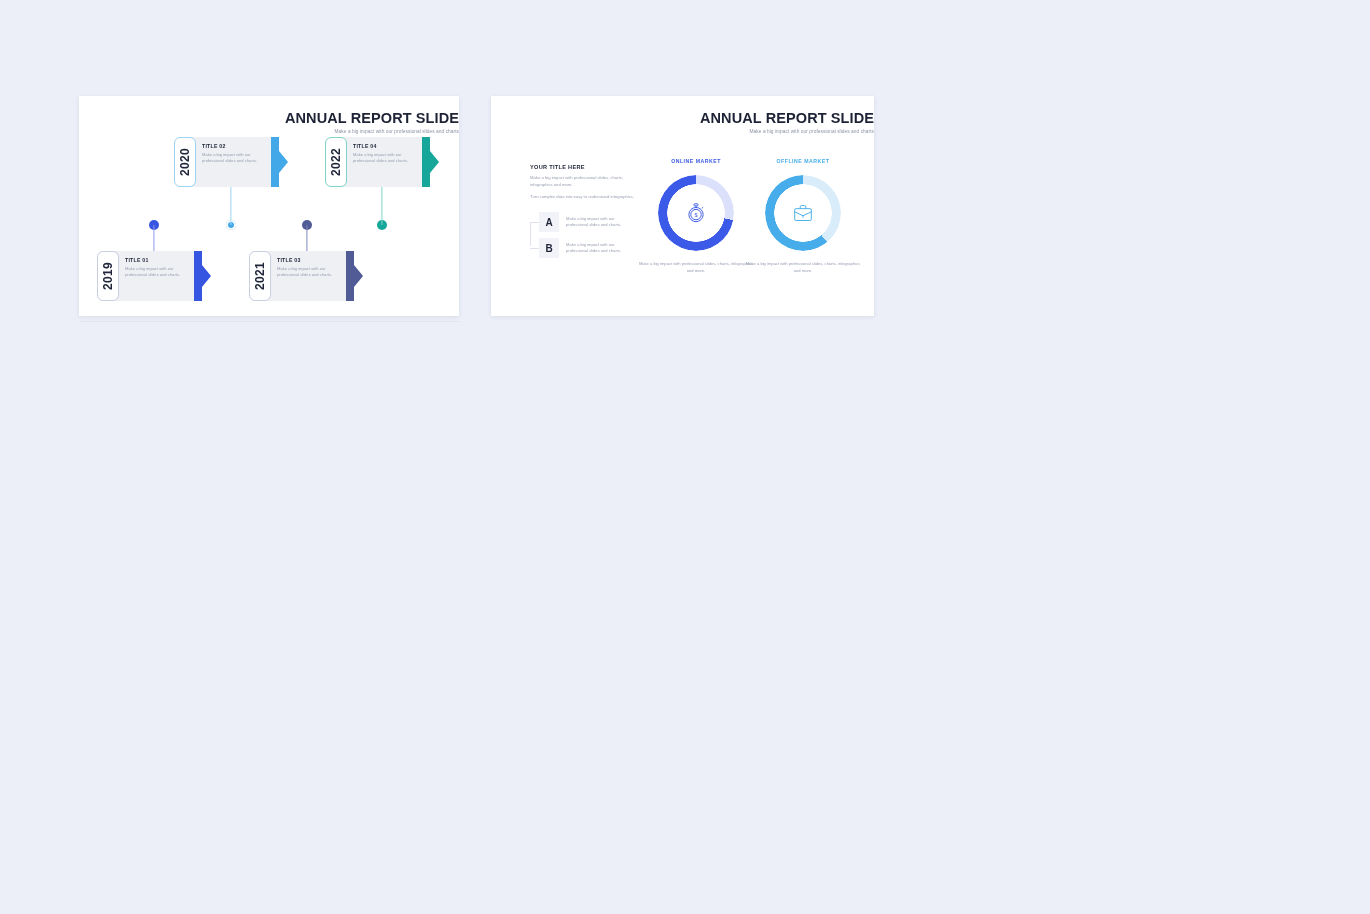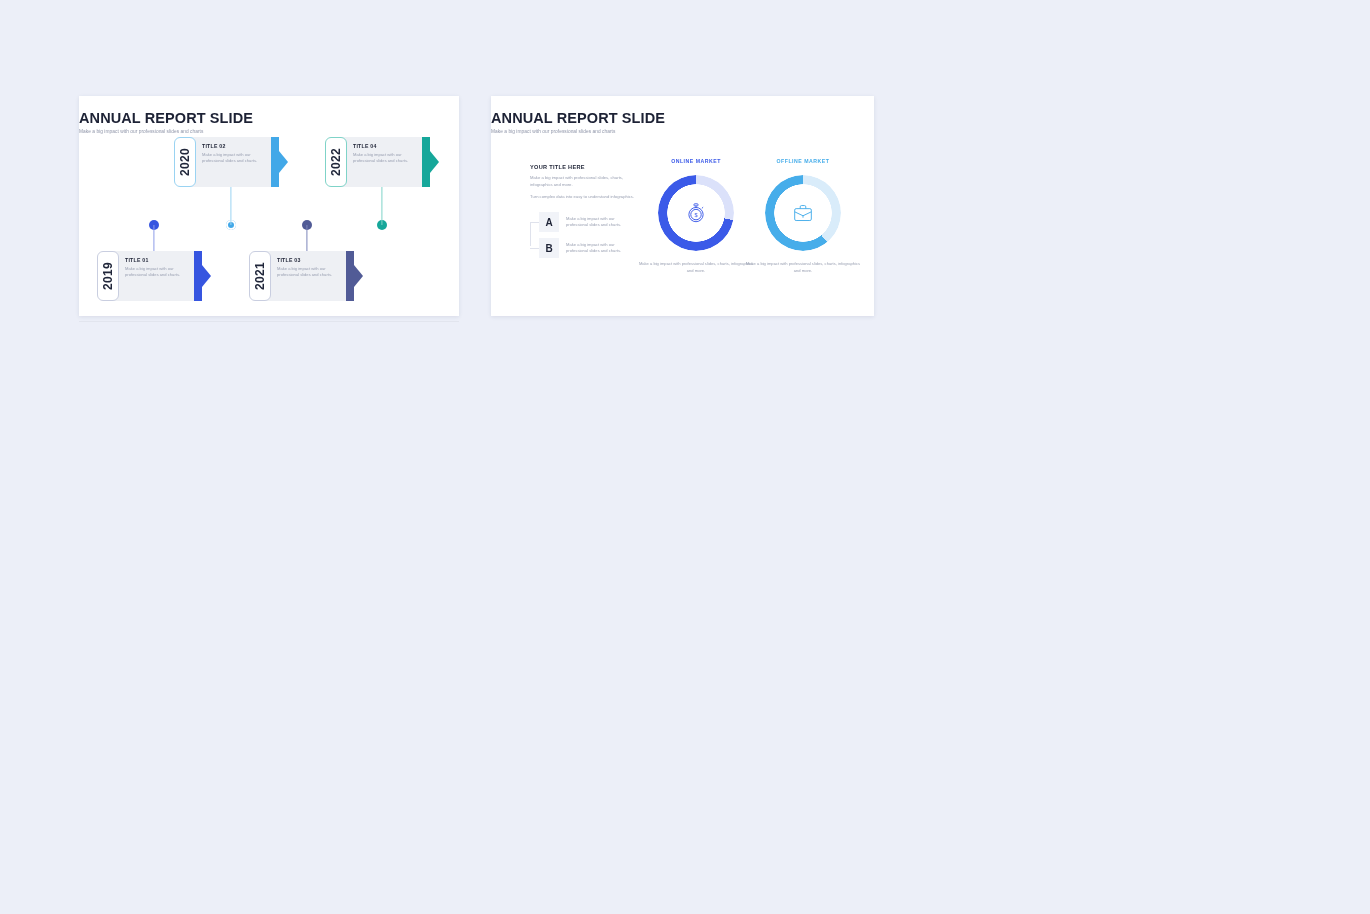--- a/index.html
+++ b/index.html
@@ -14,21 +14,21 @@
 
   
   .slide {
     position: absolute;
     background: #ffffff;
     box-shadow: 0 1px 4px rgba(40,50,90,.10);
   }
   #slide-1 { left: 79px;  top: 96px; width: 380px; height: 220px; }
   #slide-2 { left: 491px; top: 96px; width: 383px; height: 220px; }
 
-  .slide-head { position: absolute; left: 0; right: 0; text-align: left; }
+  .slide-head { position: absolute; left: 0; right: 0; text-align: right; }
   .slide-title {
     font-size: 14.5px; font-weight: bold; color: #1d2235;
     letter-spacing: .1px;
   }
   .slide-sub {
     font-size: 4.8px; color: #8e94a8; margin-top: 3px; letter-spacing: .05px;
   }
 
   
   .timeline-axis {

